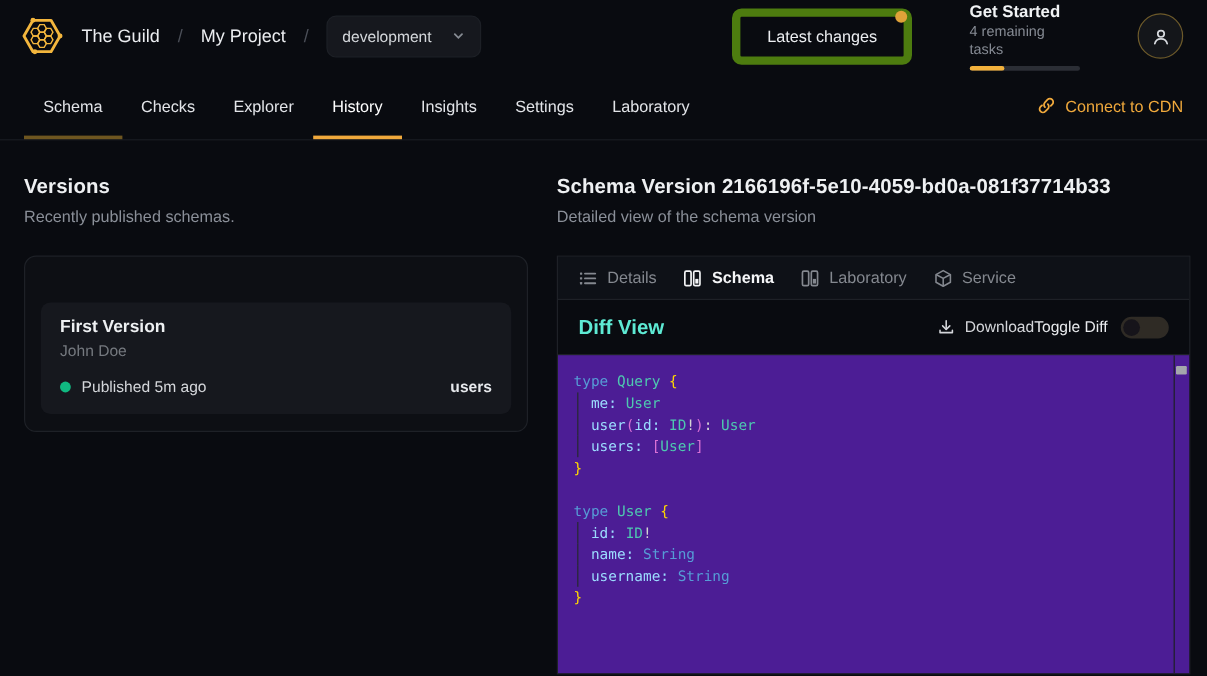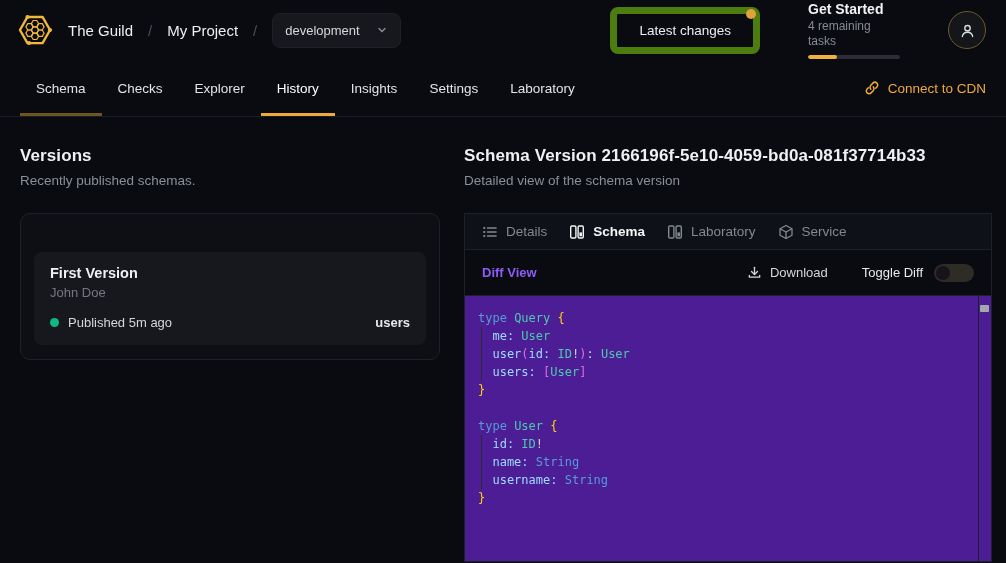--- a/index.html
+++ b/index.html
@@ -101,22 +101,22 @@
   
   .detail-panel { margin-top:25px; border:1px solid #1e2127; }
   .panel-tabs {
     height:36px; background:#0e1117; border-bottom:1px solid #1e2127;
     display:flex; align-items:center; gap:22px; padding:0 17px;
   }
   .ptab { display:flex; align-items:center; gap:8px; color:#84888f; font-size:13.5px; cursor:pointer; background:none; border:none; font-family:inherit; }
   .ptab svg { width:16px; height:16px; }
   .ptab.active { color:#f4f5f7; font-weight:600; }
   .diff-head { height:45px; display:flex; align-items:center; padding:0 17px; }
-  .diff-title { font-size:13px; font-weight:700; color:#8b5cf6; }
-  .diff-actions { margin-left:auto; display:flex; align-items:center; gap:34px; }
+  .diff-title { font-size:17px; font-weight:700; color:#5eead4; }
+  .diff-actions { margin-left:auto; display:flex; align-items:center; }
   .download-btn { display:flex; align-items:center; gap:8px; color:#d4d6da; font-size:13px; cursor:pointer; background:none; border:none; font-family:inherit; }
   .download-btn svg { width:15px; height:15px; }
   .toggle-wrap { display:flex; align-items:center; gap:11px; }
   .toggle-label { font-size:13px; color:#e8eaed; }
   .toggle {
     width:40px; height:18px; border-radius:9px; background:#2f2b25; position:relative; cursor:pointer; border:none;
   }
   .toggle-knob {
     position:absolute; top:2px; left:2px; width:14px; height:14px; border-radius:50%;
     background:#16141a;

